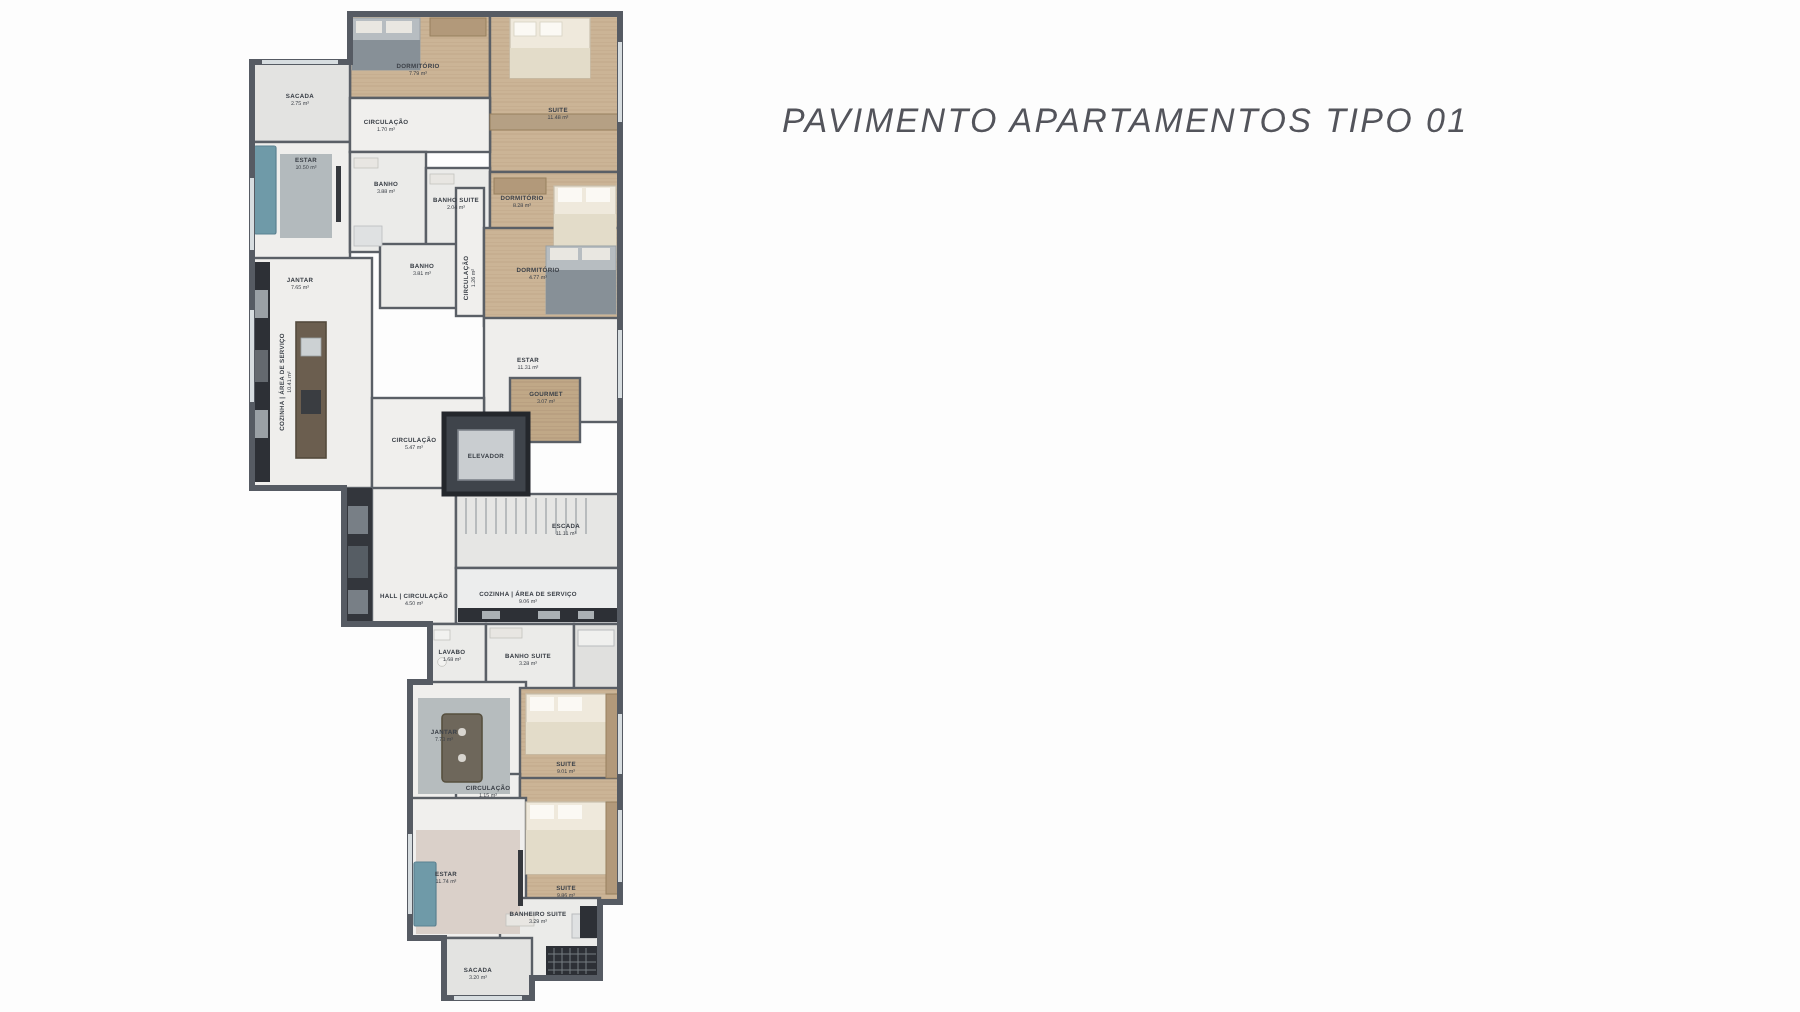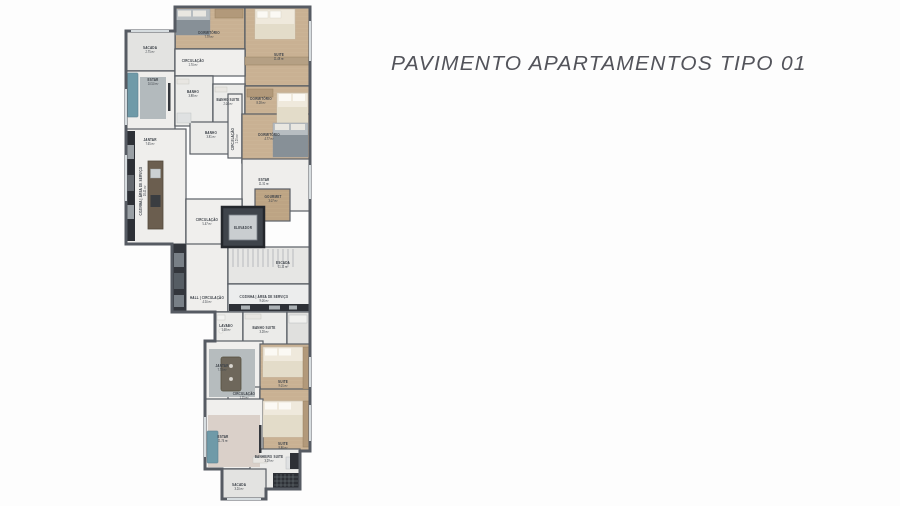--- a/index.html
+++ b/index.html
@@ -2,21 +2,21 @@
 <html><head>
 <meta charset="utf-8">
 <style>
   html,body{margin:0;padding:0;}
   body{
     width:900px;height:506px;background:#fdfdfd;overflow:hidden;position:relative;
     font-family:"Liberation Sans",sans-serif;
   }
   .title{
     position:absolute;left:391px;top:51px;margin:0;
-    font-size:21px;font-weight:300;font-style:italic;letter-spacing:1.2px;
+    font-size:17px;font-weight:300;font-style:italic;letter-spacing:1.2px;
     color:#53545b;white-space:nowrap;
   }
   .plan{position:absolute;left:123px;top:5px;width:190px;height:496px;}
   .plan svg{display:block;width:190px;height:496px;}
   .plan text{font-family:"Liberation Sans",sans-serif;fill:#3e434a;text-anchor:middle;}
   .rn{font-size:3.1px;letter-spacing:0.15px;font-weight:bold;}
   .ra{font-size:2.7px;fill:#565b62;}
 </style>
 </head>
 <body>

